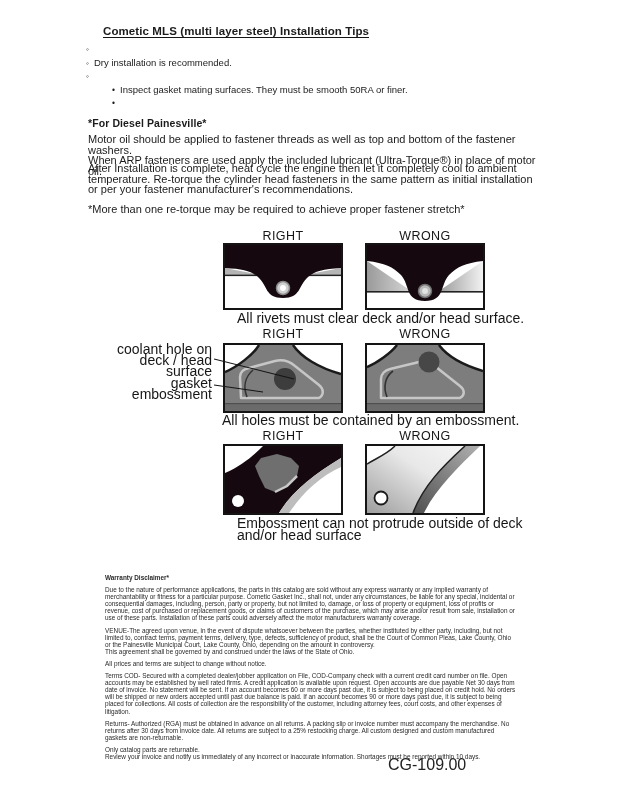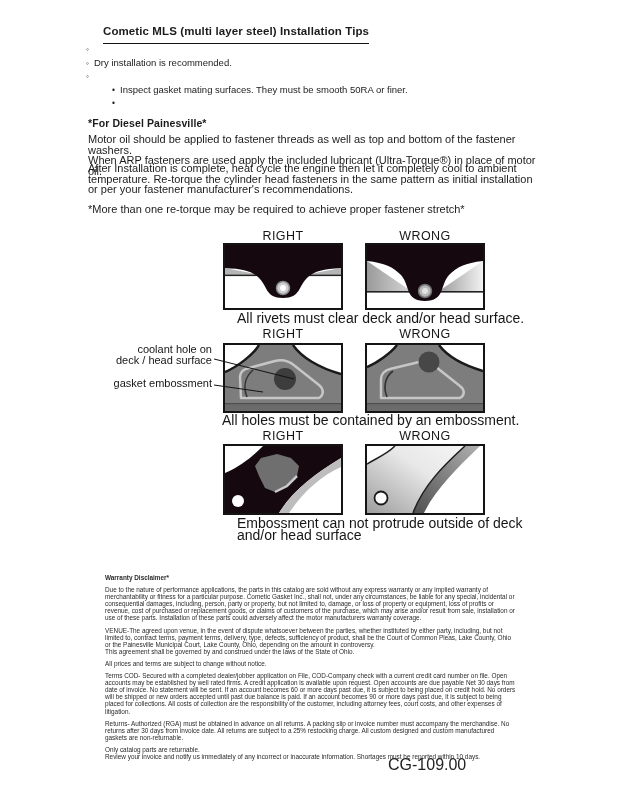--- a/index.html
+++ b/index.html
@@ -6,21 +6,21 @@
   body{
     width:618px;height:800px;position:relative;background:#ffffff;
     font-family:"Liberation Sans","DejaVu Sans",sans-serif;color:#1b1b1b;
     -webkit-font-smoothing:antialiased;
   }
   .abs{position:absolute;}
   .prewrap{white-space:pre-line;}
 
   .doc-title{
     left:103px;top:25px;font-size:11.5px;font-weight:bold;
-    border-bottom:1.6px solid #141414;padding-bottom:6px;letter-spacing:.1px;
+    border-bottom:1.6px solid #141414;padding-bottom:0;letter-spacing:.1px;
   }
   .bullet-list{left:86px;top:43px;width:450px;font-size:9.5px;line-height:13px;}
   .bullet-line{display:flex;align-items:baseline;}
   .bullet-line .marker{width:8px;flex:0 0 8px;font-size:8.5px;}
   .bullet-line.sub{margin-left:26px;}
 
   .diesel-heading{left:88px;top:117px;font-size:10.5px;font-weight:bold;letter-spacing:.1px;}
   .body-para{left:88px;width:450px;font-size:11px;line-height:10.6px;}
   .para-0{top:134px;}
   .para-1{top:163px;}
@@ -39,21 +39,21 @@
   .r2-box{top:343px;height:66px;}
   .r2-caption{left:222px;top:415px;}
 
   .r3-label{top:429px;}
   .r3-box{top:444px;height:67px;}
   .r3-caption{left:237px;top:518px;}
 
   .left-col{left:223px;}
   .right-col{left:365px;}
 
-  .annot{font-size:11px;line-height:11px;text-align:right;color:#161616;}
+  .annot{font-size:14px;line-height:11px;text-align:right;color:#161616;}
   .annot-1{left:100px;top:344px;width:112px;}
   .annot-2{left:100px;top:378px;width:112px;}
 
   .fine-print{left:105px;top:574px;width:413px;font-size:6.4px;line-height:7.1px;color:#2a2a2a;}
   .fine-print .fp-heading{font-weight:bold;margin:0 0 5px 0;}
   .fine-print p{margin:0 0 5px 0;}
 
   .page-number{left:388px;top:756px;font-size:16px;color:#222;}
 </style>
 </head>

